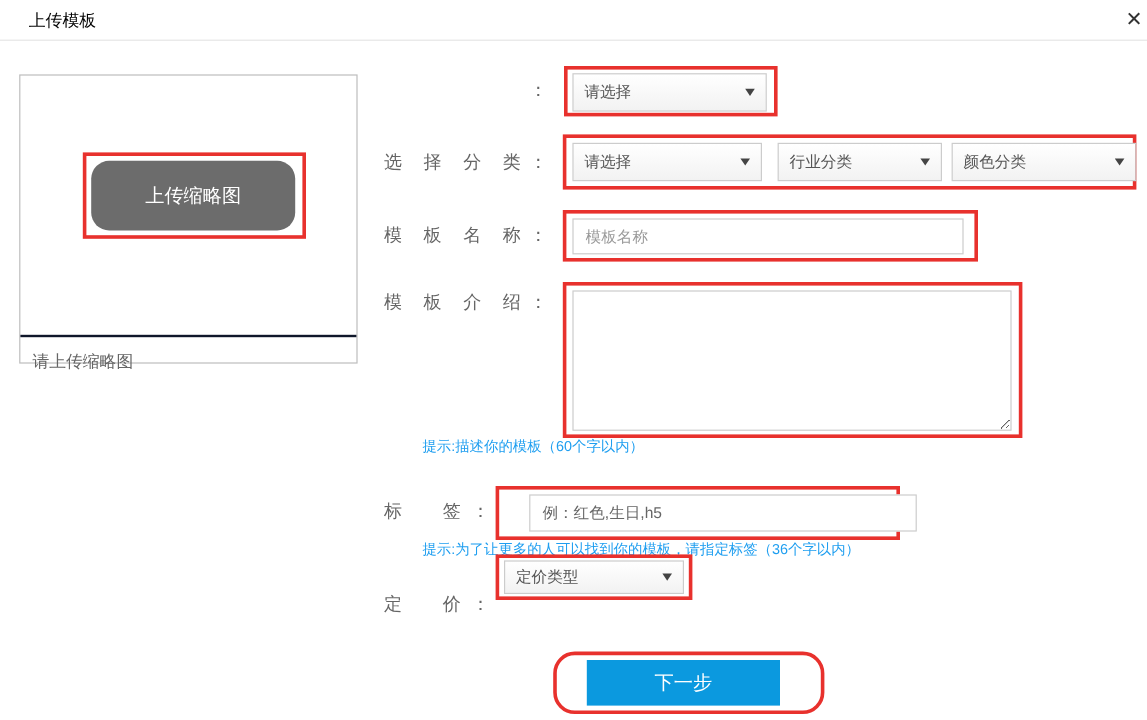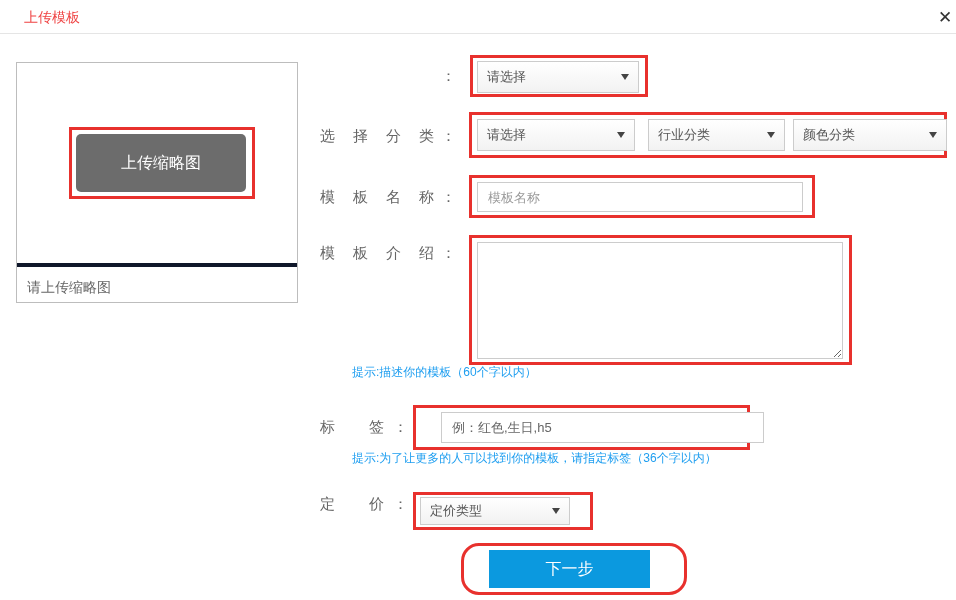--- a/index.html
+++ b/index.html
@@ -7,34 +7,34 @@
     --c-blue:#0b99df;
     --c-hint:#1e9ef0;
     --c-gray:#6c6c6c;
   }
   *{box-sizing:border-box;margin:0;padding:0;}
   body{background:#fff;font-family:"Liberation Sans","DejaVu Sans",sans-serif;}
   .dialog{position:relative;width:956px;height:600px;background:#fff;overflow:hidden;}
 
   
   .hdr{position:absolute;left:0;top:0;width:956px;height:34px;border-bottom:1px solid #e5e5e5;background:#fff;}
-  .hdr-title{position:absolute;left:24px;top:9px;font-size:14px;color:#ef4444;}
+  .hdr-title{position:absolute;left:24px;top:9px;font-size:14px;color:#000000;}
   .hdr-close{position:absolute;left:934px;top:6px;width:22px;height:22px;font-size:17px;color:#333;
              display:flex;align-items:center;justify-content:center;cursor:pointer;}
 
   
   .rb{position:absolute;border:3px solid var(--c-red);padding-left:35px;}
 
   
   .panel{position:absolute;left:16px;top:62px;width:282px;height:241px;border:1px solid #bdbdbd;background:#fff;}
-  .panel-caption{position:absolute;left:0;top:200px;width:100%;height:40px;border-top:4px solid #0f172a;
+  .panel-caption{position:absolute;left:0;top:216px;width:100%;height:40px;border-top:2px solid #0f172a;
                  line-height:40px;padding-left:10px;font-size:14px;color:#666;}
   .up-rb{left:52px;top:64px;width:186px;height:72px;}
   .up-btn{position:absolute;left:4px;top:4px;width:170px;height:58px;background:var(--c-gray);
-          border:none;border-radius:5px;color:#fff;font-size:16px;cursor:pointer;
+          border:none;border-radius:15px;color:#fff;font-size:16px;cursor:pointer;
           display:flex;align-items:center;justify-content:center;font-family:inherit;}
 
   
   .lbl{position:absolute;width:114px;height:24px;line-height:24px;font-size:15px;color:#666;
        text-align:justify;text-align-last:justify;}
   .lbl.w2{width:64px;}
   .colon{position:absolute;height:24px;line-height:24px;font-size:15px;color:#666;}
 
   
   .sel{position:absolute;height:32px;border:1px solid #ccc;background:linear-gradient(#fff,#f2f2f2);
@@ -113,21 +113,21 @@
 
   <div class="lbl w2" style="left:320px;top:415px;">标签</div>
   <div class="colon" style="left:393px;top:415px;">：</div>
   <div class="rb" style="left:413px;top:405px;width:337px;height:45px;">
     <input class="txt dark" style="left: 5px; top: 4px; width: 323px; height: 31px; margin-left: 20px;" type="text" placeholder="例：红色,生日,h5">
   </div>
   <div class="hint" style="left:352px;top:450px;">提示:为了让更多的人可以找到你的模板，请指定标签（36个字以内）</div>
 
   <div class="lbl w2" style="left:320px;top:492px;">定价</div>
   <div class="colon" style="left:393px;top:492px;">：</div>
-  <div class="rb" style="left:413px;top:492px;width:180px;height:38px;">
+  <div class="rb" style="left:413px;top:462px;width:164px;height:38px;">
     <div class="sel" style="left:4px;top:2px;width:150px;height:28px;">
       <span>定价类型</span>
       <span class="caret"></span>
     </div>
   </div>
 
   <div class="rb" style="left:461px;top:543px;width:226px;height:52px;border-radius:18px;">
     <button class="next-btn">下一步</button>
   </div>
 

